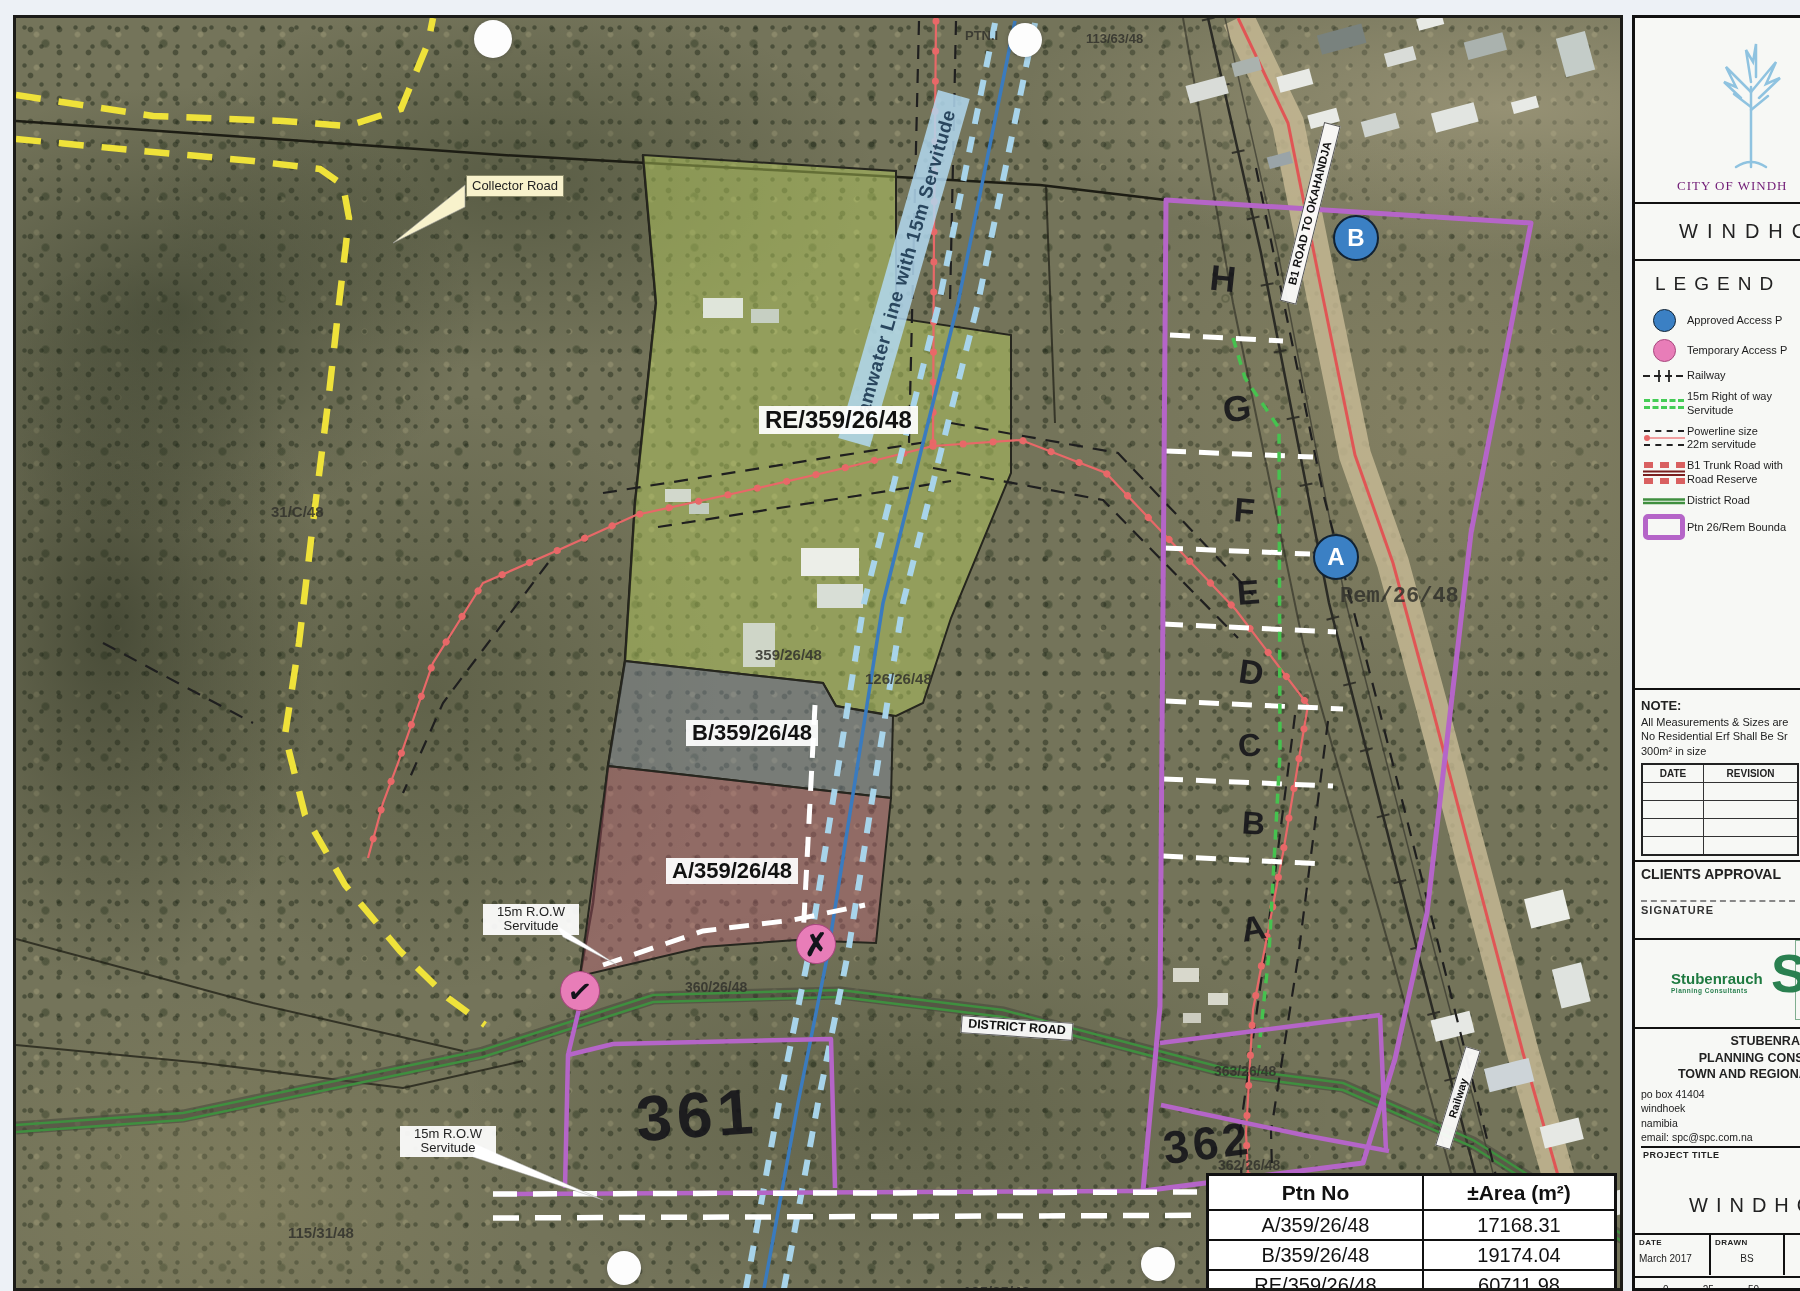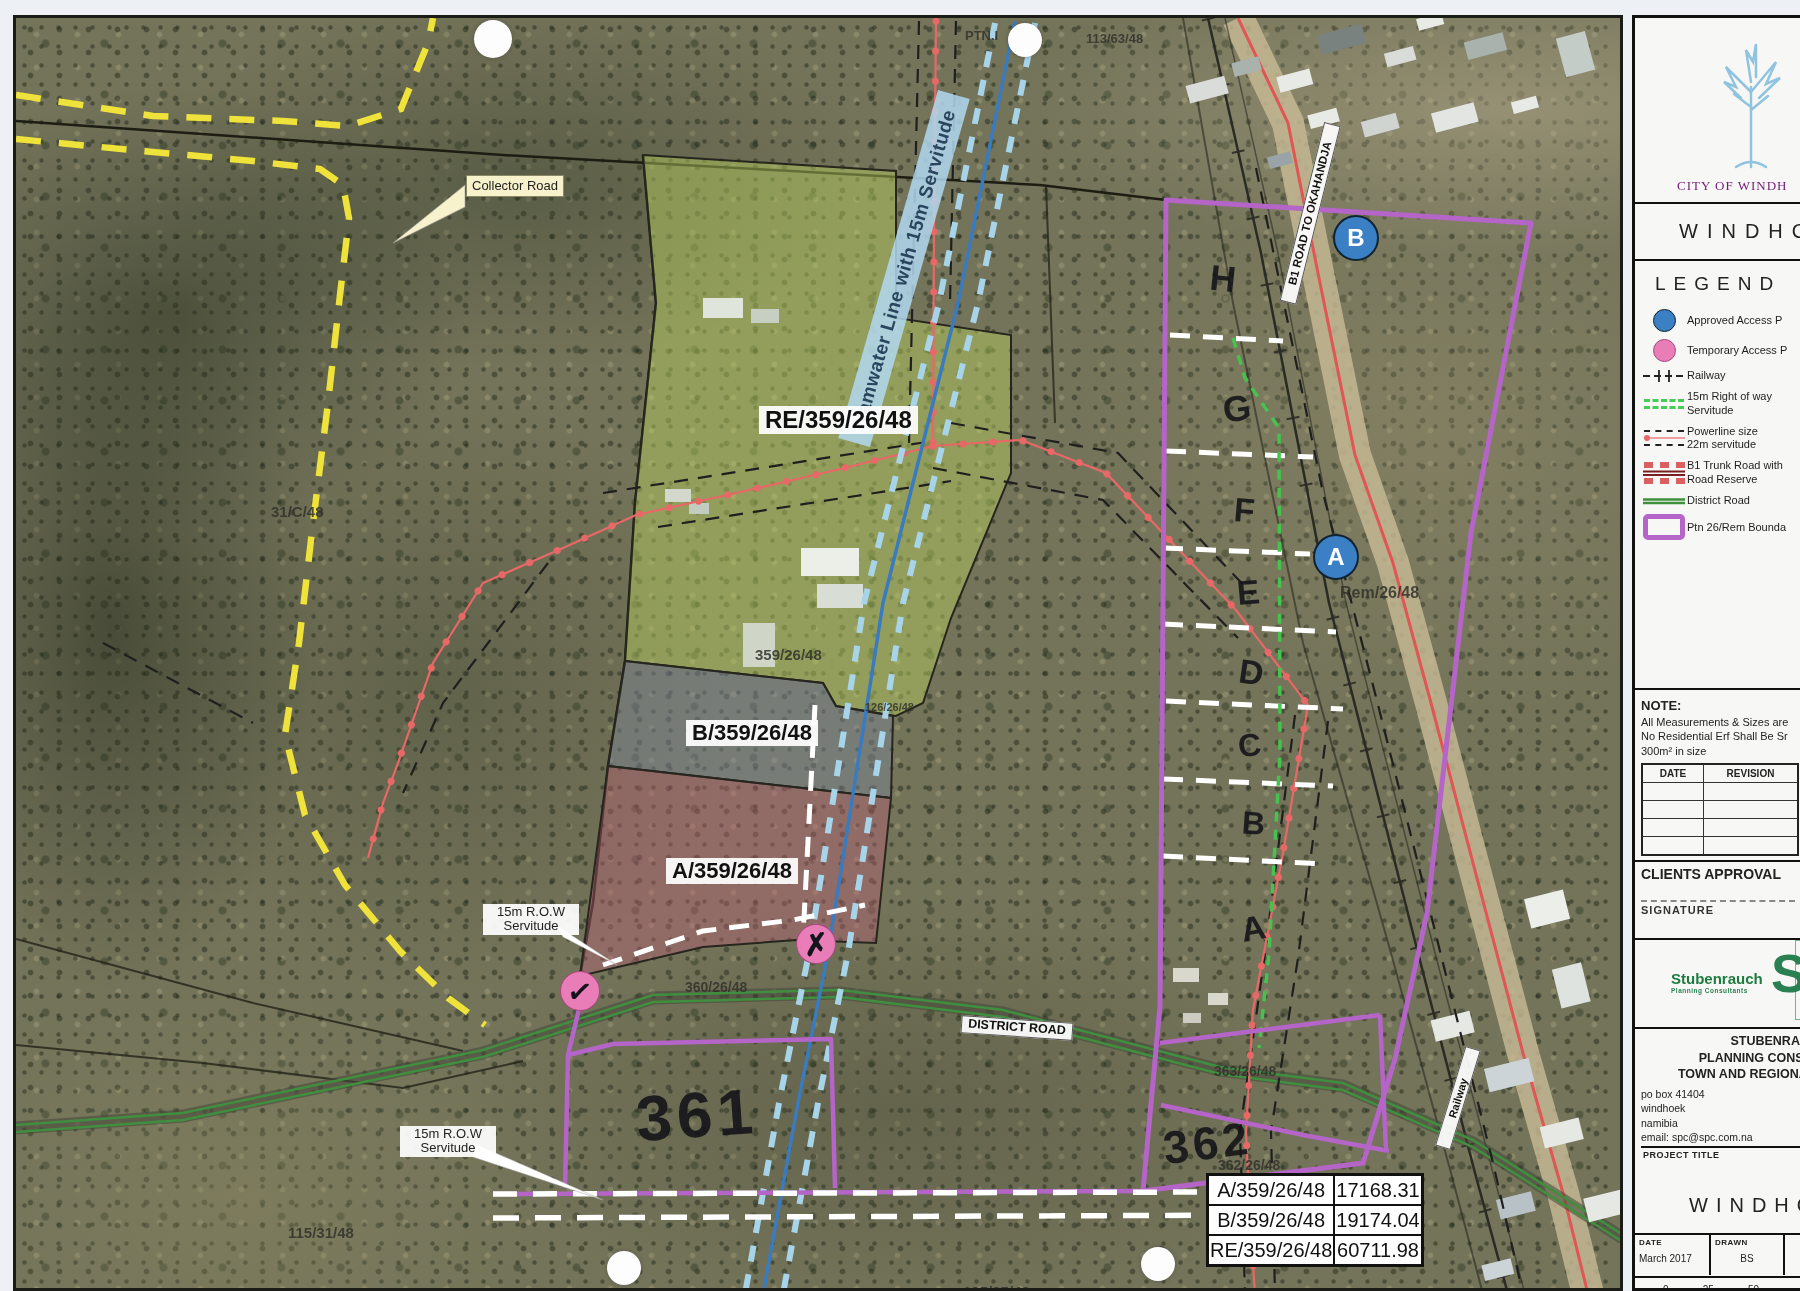--- a/index.html
+++ b/index.html
@@ -233,23 +233,23 @@
     <div class="ml graytx" style="left:1070px;top:13px;font-size:13px;">113/63/48</div>
 
     <div class="ml" style="left:450px;top:157px;width:96px;background:#f8f2cc;border:1px solid #8a8a6a;color:#222;font-size:13px;text-align:center;line-height:1.25;padding:2px 0;">Collector Road</div>
 
     <div class="namband">Namwater Line with 15m Servitude</div>
 
     <div class="ml wbox" style="left:743px;top:388px;font-size:24px;">RE/359/26/48</div>
     <div class="ml graytx" style="left:255px;top:485px;font-size:15px;">31/C/48</div>
     <div class="ml graytx" style="left:739px;top:628px;font-size:15px;">359/26/48</div>
     <div class="ml wbox" style="left:670px;top:702px;font-size:22px;">B/359/26/48</div>
-    <div class="ml graytx" style="left:849px;top:652px;font-size:11px;margin-top:31px;">126/26/48</div>
+    <div class="ml graytx" style="left:849px;top:652px;font-size:15px;">126/26/48</div>
     <div class="ml wbox" style="left:650px;top:840px;font-size:22px;">A/359/26/48</div>
-    <div class="ml graytx" style="left:1324px;top:566px;font-size:16px;">Rem/26/48</div>
+    <div class="ml graytx" style="left:1324px;top:566px;font-size:22px;font-family:Liberation Mono, monospace;">Rem/26/48</div>
 
     <div class="ml wbox" style="left:467px;top:886px;width:84px;font-size:13px;font-weight:normal;text-align:center;white-space:normal;color:#222;">15m R.O.W Servitude</div>
     <div class="ml wbox" style="left:384px;top:1108px;width:84px;font-size:13px;font-weight:normal;text-align:center;white-space:normal;color:#222;">15m R.O.W Servitude</div>
 
     <div class="ml graytx" style="left:669px;top:961px;font-size:14px;">360/26/48</div>
     <div class="ml wbox" style="left:945px;top:1001px;font-size:12.5px;transform:rotate(4deg);border:1px solid #555;">DISTRICT ROAD</div>
     <div class="ml wbox" style="left:1202px;top:187px;width:170px;font-size:11.5px;text-align:center;transform:rotate(-76deg);border:1px solid #555;">B1 ROAD TO OKAHANDJA</div>
     <div class="ml wbox" style="left:1390px;top:1072px;width:90px;font-size:11px;text-align:center;transform:rotate(-73deg);border:1px solid #555;">Railway</div>
 
     <div class="ml graytx" style="left:272px;top:1206px;font-size:15px;">115/31/48</div>
@@ -281,20 +281,24 @@
         <span>✗</span>
       </div>
 
     <div class="hole" style="left:458px;top:2px;width:38px;height:38px;"></div>
     <div class="hole" style="left:992px;top:5px;width:34px;height:34px;"></div>
     <div class="hole" style="left:591px;top:1233px;width:34px;height:34px;"></div>
     <div class="hole" style="left:1125px;top:1229px;width:34px;height:34px;"></div>
 
     <table class="atable">
       <tbody>
+          <tr>
+        <td class="hd cptn">Ptn No</td>
+        <td class="hd carea">±Area (m²)</td>
+      </tr>
       <tr>
         <td class="cl">A/359/26/48</td>
         <td class="cl">17168.31</td>
       </tr>
       <tr>
         <td class="cl">B/359/26/48</td>
         <td class="cl">19174.04</td>
       </tr>
       <tr>
         <td class="cl">RE/359/26/48</td>

